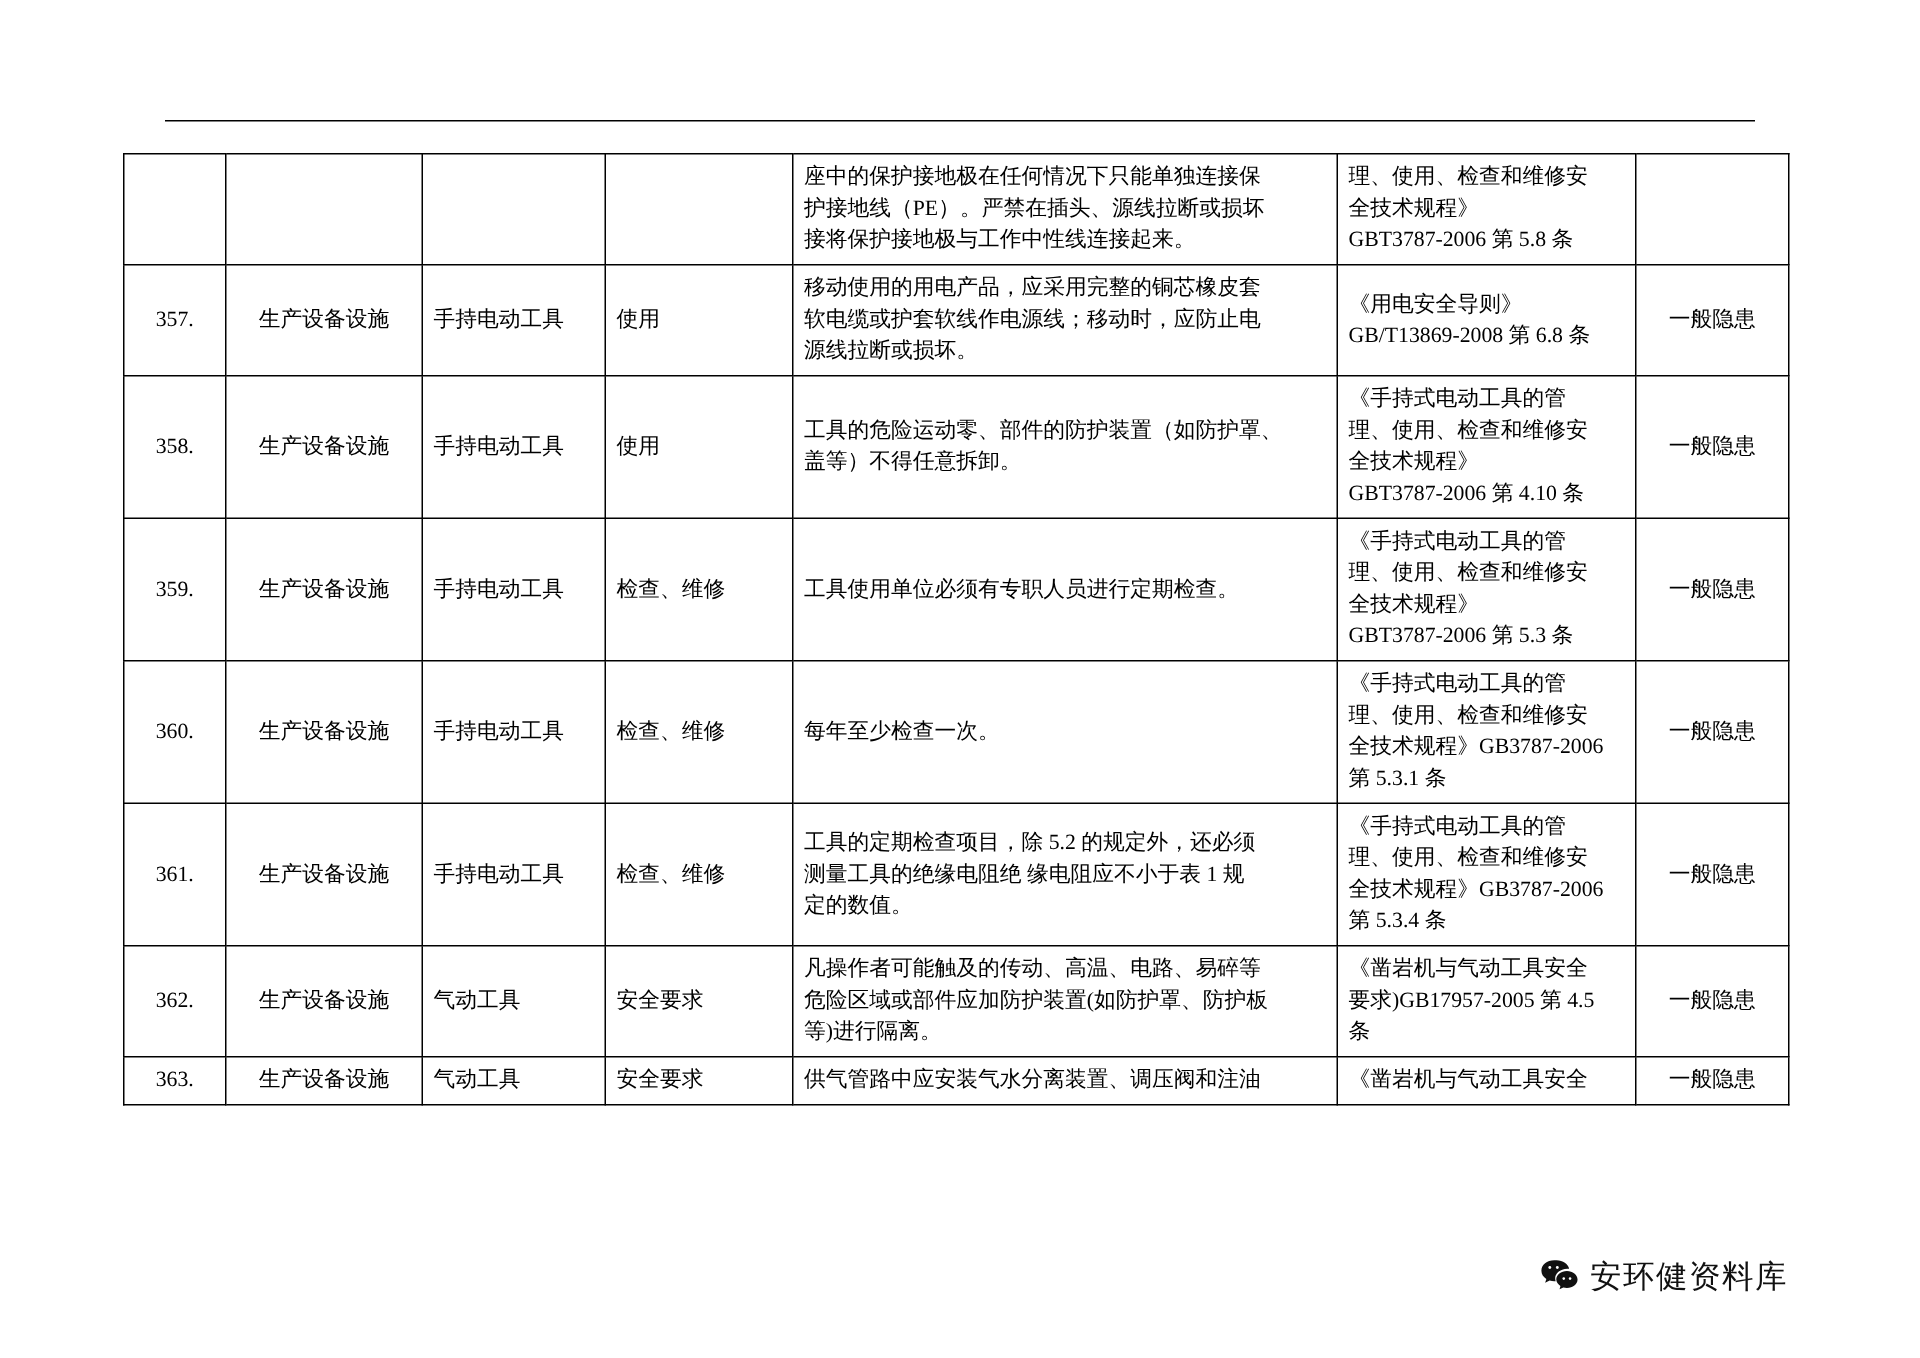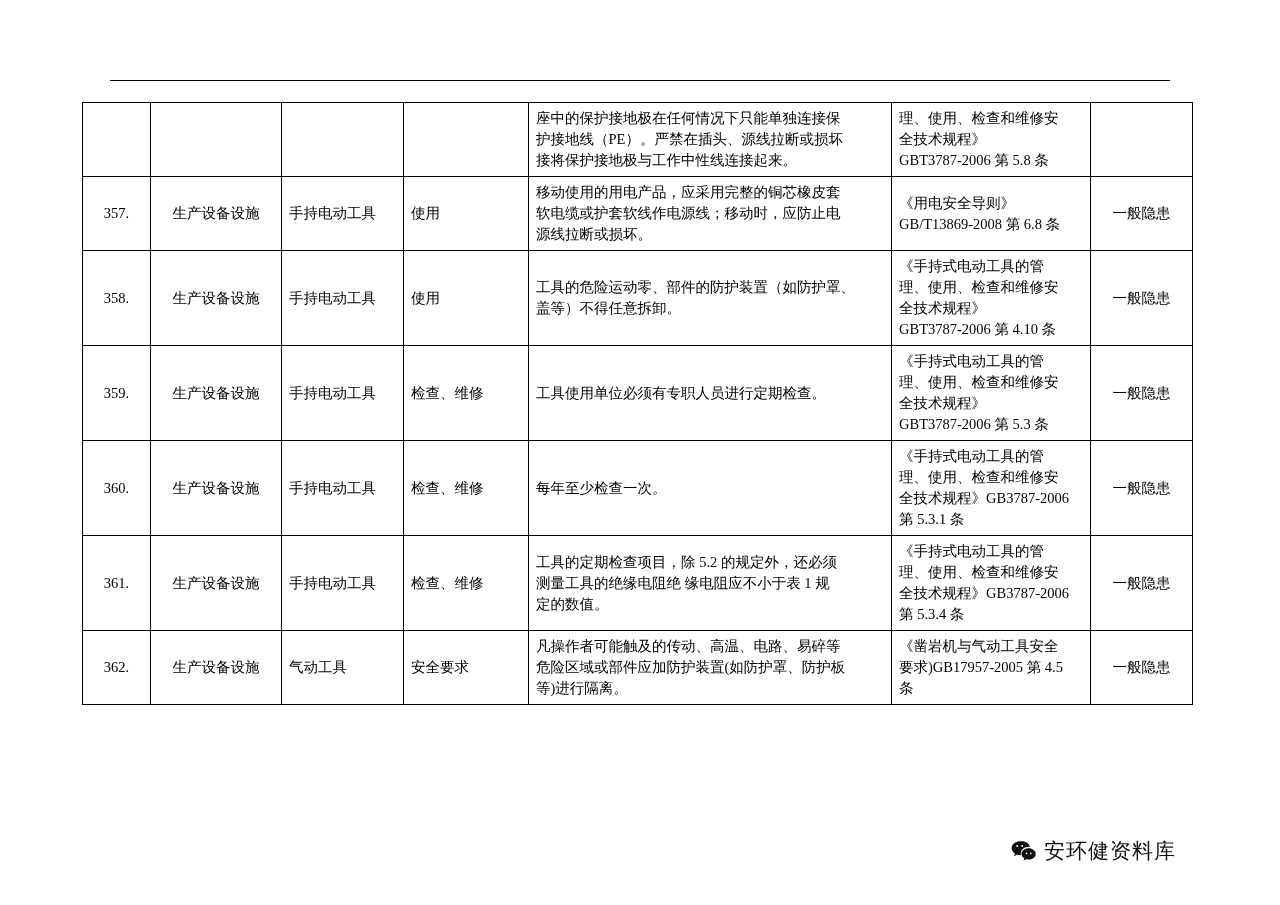--- a/index.html
+++ b/index.html
@@ -61,24 +61,24 @@
   td.ref     { text-align: left; padding-left: 6px; }
   td.level   { text-align: center; }
 
   td.ref .ref-line { display: block; white-space: nowrap; }
   td.desc .d-line { display: block; }
 
   .first-row td { vertical-align: top; }
 
   .footer-logo {
     position: absolute;
-    right: 104px;
+    right: 88px;
     bottom: 40px;
     display: flex;
-    align-items: center;
+    align-items: flex-start;
     gap: 8px;
   }
   .logo-mark {
     width: 26px;
     height: 26px;
     position: relative;
     flex: none;
   }
   .logo-mark svg { display: block; }
   .logo-text {
@@ -224,20 +224,33 @@
           <span class="d-line">等)进行隔离。</span>
         </td>
         <td class="ref">
           <span class="ref-line">《凿岩机与气动工具安全</span>
           <span class="ref-line">要求)GB17957-2005 第 4.5</span>
           <span class="ref-line">条</span>
         </td>
         <td class="level">一般隐患</td>
       </tr>
 
+      <tr>
+        <td class="no">363.</td>
+        <td class="cat">生产设备设施</td>
+        <td class="sub">气动工具</td>
+        <td class="act">安全要求</td>
+        <td class="desc">
+          <span class="d-line">供气管路中应安装气水分离装置、调压阀和注油</span>
+        </td>
+        <td class="ref">
+          <span class="ref-line">《凿岩机与气动工具安全</span>
+        </td>
+        <td class="level">一般隐患</td>
+      </tr>
     </tbody>
   </table>
 
   <div class="footer-logo">
     <span class="logo-mark">
       <svg width="26" height="26" viewBox="0 0 26 26" xmlns="http://www.w3.org/2000/svg">
         <path d="M10.2 3.2C5.3 3.2 1.6 6.3 1.6 10.1c0 2.2 1.3 4.2 3.3 5.5l-.8 2.6 3-1.5c1 .3 2 .5 3.1.5.3 0 .6 0 .9-.1-.2-.6-.3-1.2-.3-1.8 0-3.6 3.6-6.5 8.1-6.5.4 0 .8 0 1.2.1-.6-3.3-4.2-5.7-8.4-5.7h-1.5z" fill="#111"></path>
         <circle cx="7.2" cy="8.0" r="0.95" fill="#fff"></circle>
         <circle cx="12.2" cy="8.0" r="0.95" fill="#fff"></circle>
         <path d="M18.6 10.3c-3.9 0-7.1 2.5-7.1 5.6 0 1.8 1.1 3.4 2.8 4.4l-.6 2.2 2.5-1.2c.8.2 1.6.3 2.4.3 3.9 0 7.1-2.5 7.1-5.6s-3.2-5.7-7.1-5.7z" fill="#111"></path>

